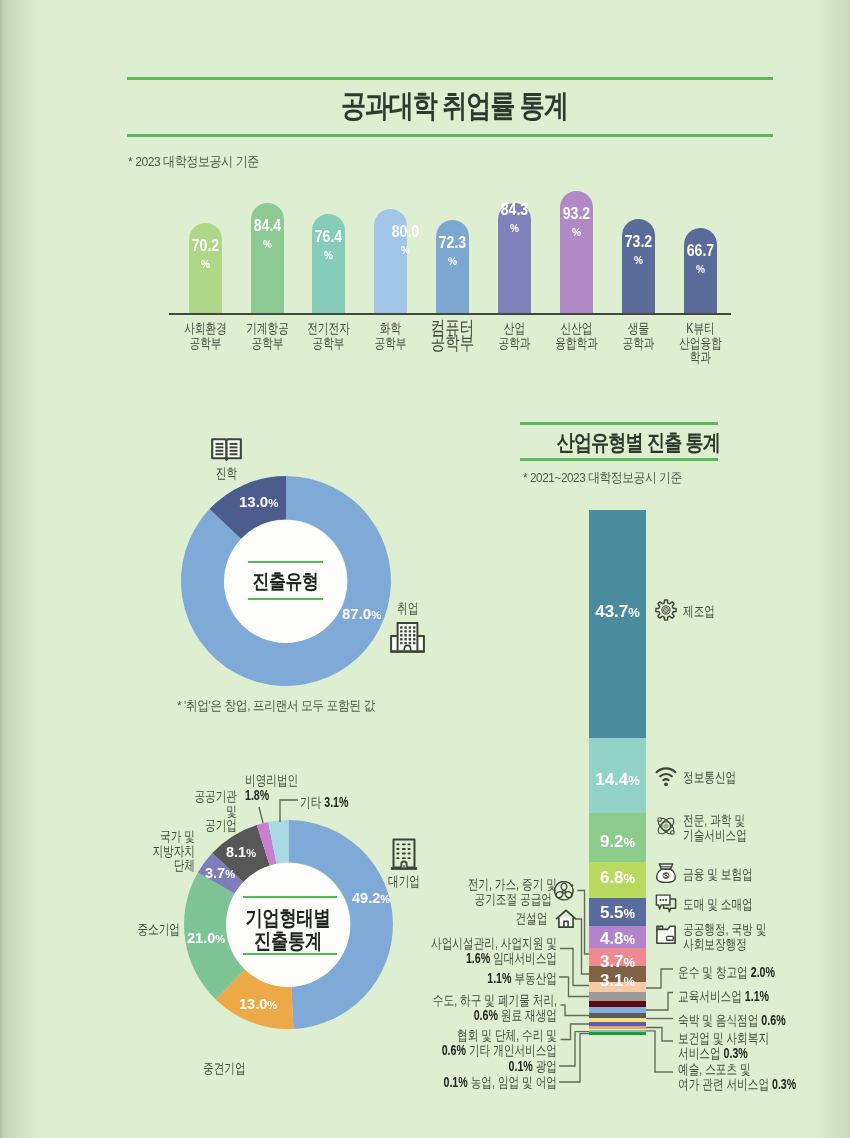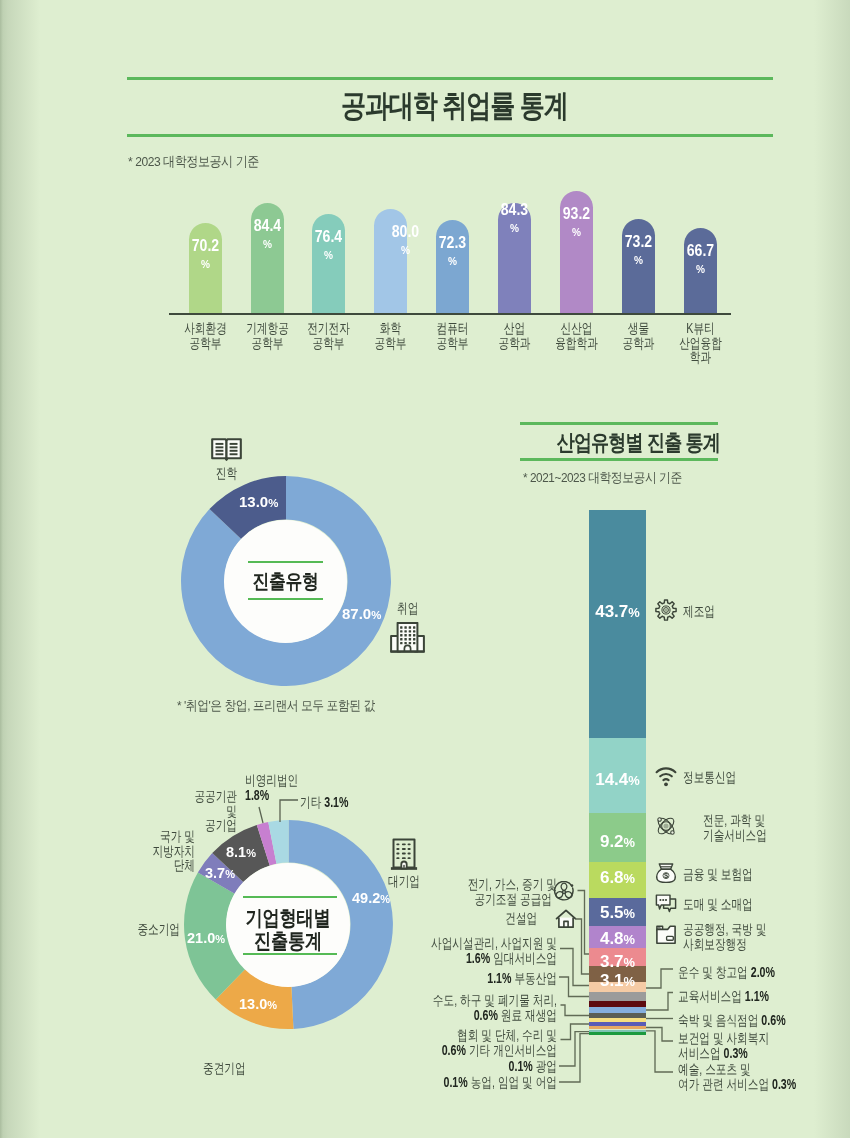--- a/index.html
+++ b/index.html
@@ -82,21 +82,21 @@
     </div>
 <div class="blabel" style="left:344.3px;top:321px;width:93px;font-size:14px;">
       <div>화학</div>
       <div>공학부</div>
     </div>
 <div style="position:absolute;left:436.2px;top:220.1px;width:33px;height:93.9px;background:#7ca7d1;border-radius:16.5px 16.5px 0 0;"></div>
 <div class="bval" style="left:422.2px;top:235.1px;width:61px;font-size:16px;">
       <span>72.3</span>
       <span class="u">%</span>
     </div>
-<div class="blabel" style="left:406.2px;top:321px;width:93px;font-size:14px;">
+<div class="blabel" style="left:406.2px;top:321px;width:93px;font-size:19px;">
       <div>컴퓨터</div>
       <div>공학부</div>
     </div>
 <div style="position:absolute;left:498.1px;top:203.4px;width:33px;height:110.6px;background:#7f81bb;border-radius:16.5px 16.5px 0 0;"></div>
 <div class="bval" style="left:484.1px;top:202px;width:61px;font-size:16px;">
       <span>84.3</span>
       <span class="u">%</span>
     </div>
 <div class="blabel" style="left:468.1px;top:321px;width:93px;font-size:14px;">
       <div>산업</div>
@@ -317,21 +317,21 @@
 <svg width="22" height="22" style="left:655.0px;top:815px;" viewBox="0 0 22 22">
       <g fill="none" stroke="#3b4438" stroke-width="1.05">
         <ellipse cx="11" cy="11" rx="9.9" ry="4.9" transform="rotate(45 11 11)"></ellipse>
         <ellipse cx="11" cy="11" rx="9.9" ry="4.9" transform="rotate(-45 11 11)"></ellipse>
         <circle cx="11" cy="11" r="4.35"></circle>
       </g>
       <circle cx="11" cy="11" r="2.6" fill="#3b4438" opacity=".38"></circle>
       <circle cx="4.55" cy="4.55" r="1.75" fill="#eaf1e0" stroke="#3b4438" stroke-width="1.05"></circle>
       <circle cx="17.45" cy="17.45" r="1.75" fill="#eaf1e0" stroke="#3b4438" stroke-width="1.05"></circle>
     </svg>
-<div class="lbl" style="left:683px;top:813px;font-size:14px;margin-left:20px;">
+<div class="lbl" style="left:683px;top:813px;font-size:14px;">
       <div class="sxl">전문, 과학 및</div>
       <div class="sxl">기술서비스업</div>
     </div>
 <svg width="22" height="22" style="left:655.0px;top:862px;" viewBox="0 0 22 22">
       <path d="M4.3,2.0 L17.7,2.0 L15.6,7.2 L6.4,7.2 Z" fill="#fbfcf8" stroke="#3b4438" stroke-width="1.35" stroke-linejoin="round"></path>
       <path d="M5.2,4.8 L16.8,4.8" stroke="#3b4438" stroke-width="1.2"></path>
       <path d="M6.4,7.2 C2.2,10.1 1.0,14.3 2.1,17.2 C3.0,19.5 6.6,20.4 11,20.4 C15.4,20.4 19.0,19.5 19.9,17.2 C21.0,14.3 19.8,10.1 15.6,7.2 Z" fill="#fbfcf8" stroke="#3b4438" stroke-width="1.4" stroke-linejoin="round"></path>
       <circle cx="11" cy="13.6" r="3.0" fill="none" stroke="#3b4438" stroke-width="0.85"></circle>
       <text x="11" y="16.2" font-size="7.4" font-weight="bold" text-anchor="middle" font-family="Liberation Sans, sans-serif" fill="#3b4438">$</text>
     </svg>
@@ -373,21 +373,21 @@
     </svg>
 <svg width="22" height="22" style="left:555px;top:908px;" viewBox="0 0 22 22">
       <path d="M1.6,10.6 L11,2.4 L20.4,10.6" fill="none" stroke="#3b4438" stroke-width="1.9" stroke-linejoin="round" stroke-linecap="round"></path>
       <path d="M3.9,9.6 L3.9,19.2 L18.1,19.2 L18.1,9.6" fill="#fbfcf8" stroke="#3b4438" stroke-width="1.7" stroke-linejoin="round"></path>
       <path d="M8.9,19.2 L8.9,13.4 L13.1,13.4 L13.1,19.2" fill="none" stroke="#3b4438" stroke-width="1.6" stroke-linejoin="round"></path>
     </svg>
 <div class="lbl" style="left:441px;top:877px;width:111px;text-align:right;font-size:14px;">
       <div class="sxr">전기, 가스, 증기 및</div>
       <div class="sxr">공기조절 공급업</div>
     </div>
-<div class="lbl" style="left:471px;top:911px;width:81px;text-align:center;font-size:14px;">
+<div class="lbl" style="left:496px;top:911px;width:81px;text-align:left;font-size:14px;">
       <div class="sxr">건설업</div>
     </div>
 
 <div class="lbl" style="left:387px;top:936px;width:170px;text-align:right;font-size:14px;">
       <div class="sxr"><span style="">사업시설관리, 사업지원 및</span></div>
       <div class="sxr"><span style="font-weight:bold;color:#20261f;">1.6%</span> <span style="">임대서비스업</span></div>
     </div>
 <div class="lbl" style="left:387px;top:971px;width:170px;text-align:right;font-size:14px;">
       <div class="sxr"><span style="font-weight:bold;color:#20261f;">1.1%</span> <span style="">부동산업</span></div>
     </div>

